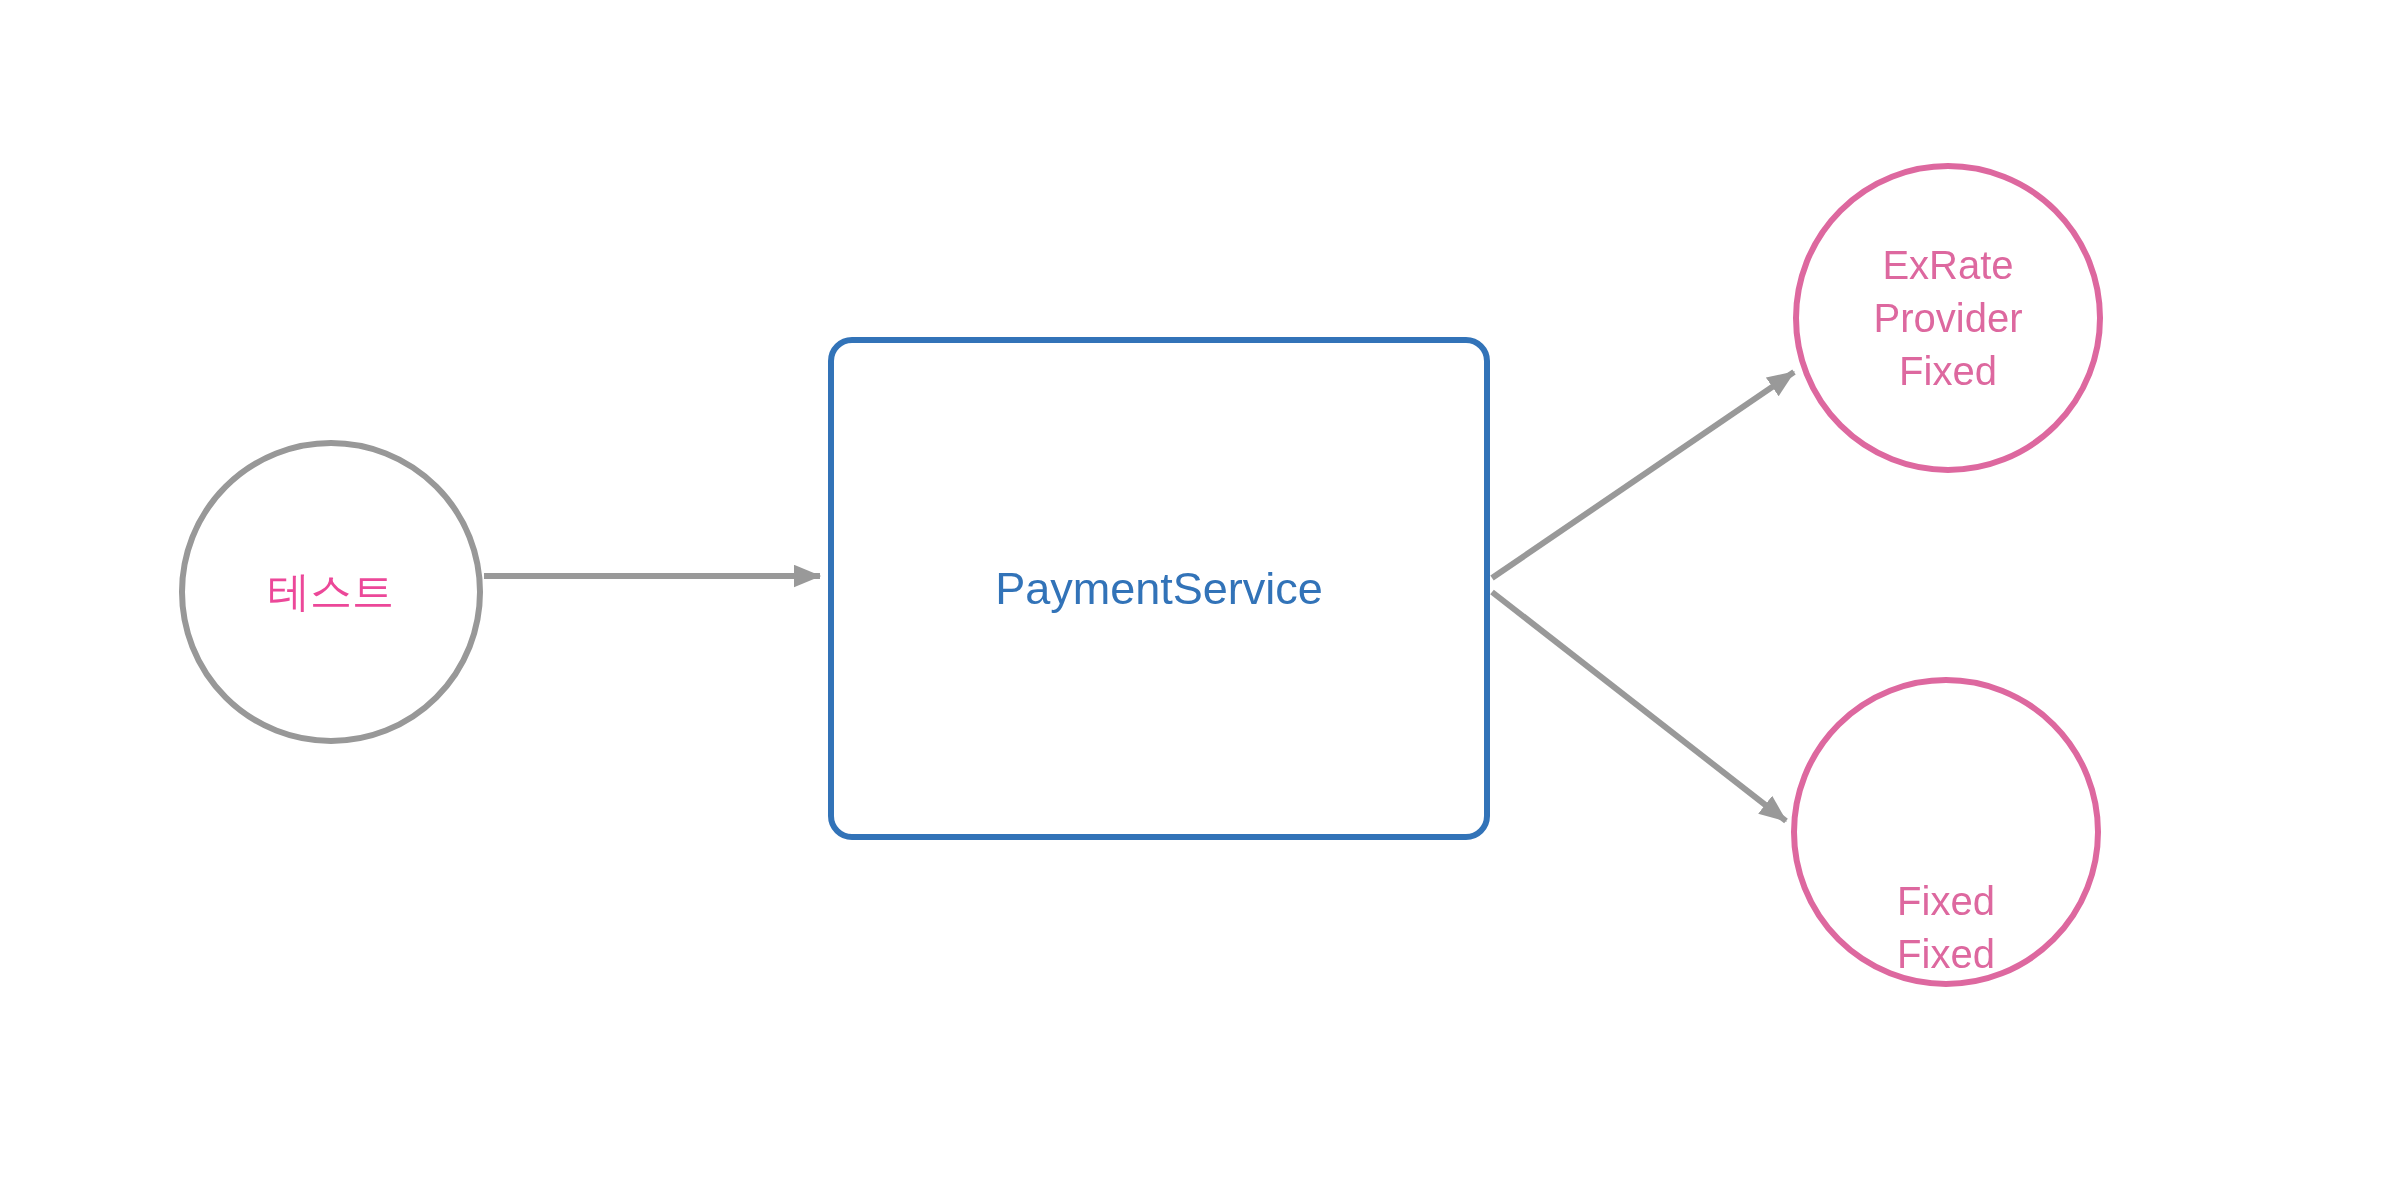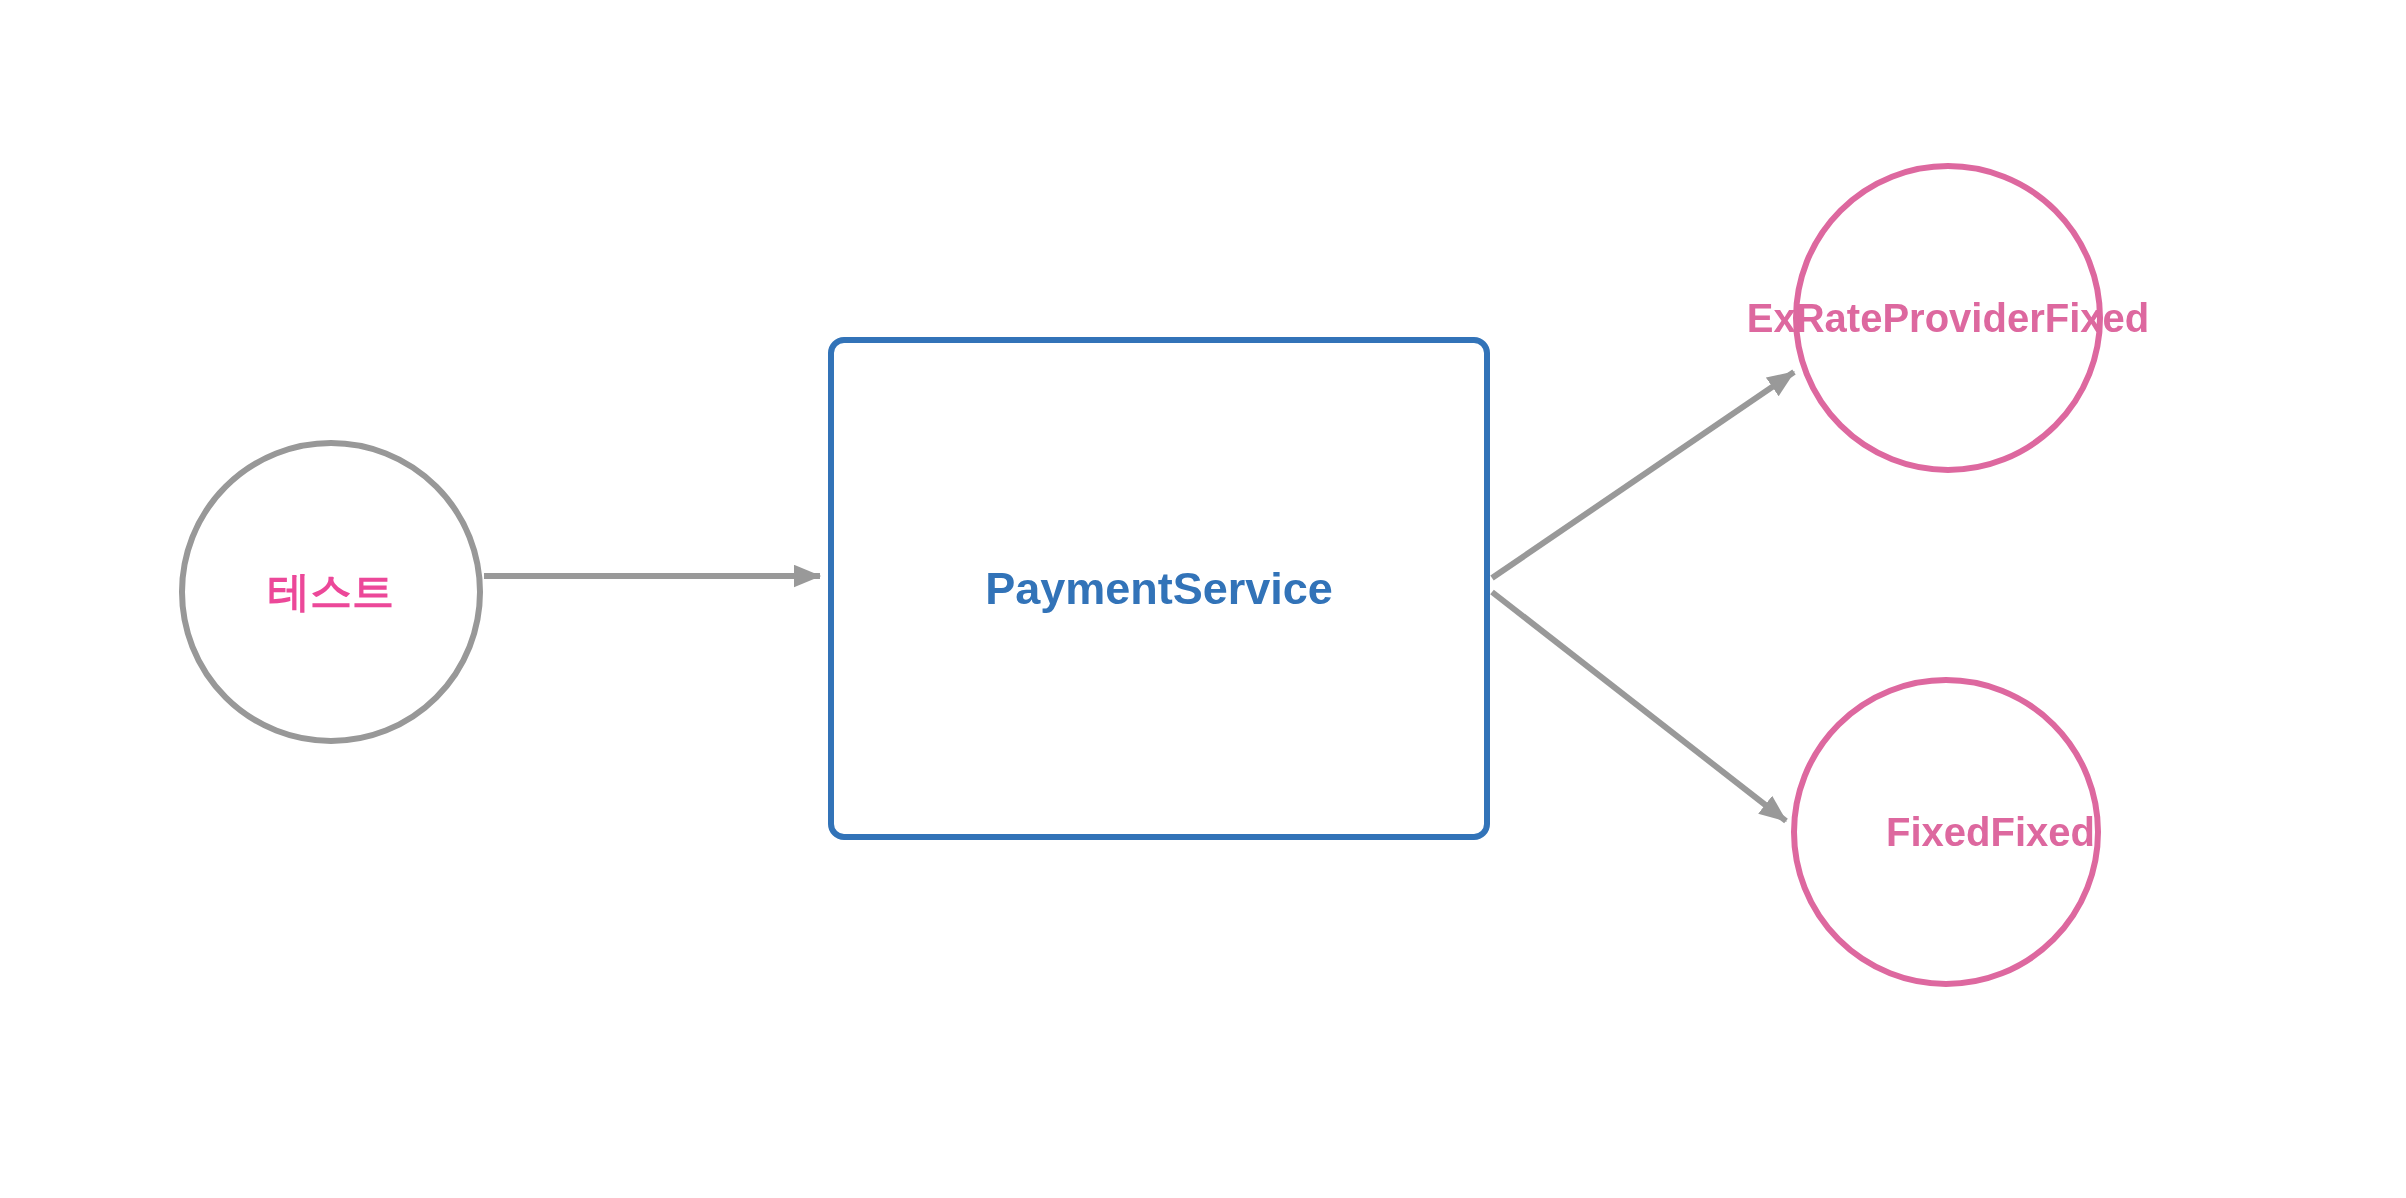--- a/index.html
+++ b/index.html
@@ -12,41 +12,41 @@
     position: relative;
     width: 2406px;
     height: 1198px;
     background: #ffffff;
     overflow: hidden;
   }
   .node {
     position: absolute;
     box-sizing: border-box;
     display: flex;
-    flex-direction: row;
+    flex-direction: column;
     align-items: center;
     justify-content: center;
     text-align: center;
     background: #ffffff;
-    font-weight: bold;
+    font-weight: normal;
   }
   .circle { border-radius: 50%; }
 
   #node-test {
     left: 179px; top: 440px;
     width: 304px; height: 304px;
     border: 6px solid #989898;
     color: #ec4899;
     font-size: 42px;
   }
   #node-payment {
     left: 828px; top: 337px;
     width: 662px; height: 503px;
     border: 6px solid #3273b8;
-    border-radius: 16px;
+    border-radius: 24px;
     color: #3273b8;
     font-size: 45px;
   }
   #node-exrate {
     left: 1793px; top: 163px;
     width: 310px; height: 310px;
     border: 6px solid #dd689f;
     color: #dd689f;
     font-size: 40px;
     line-height: 53px;

